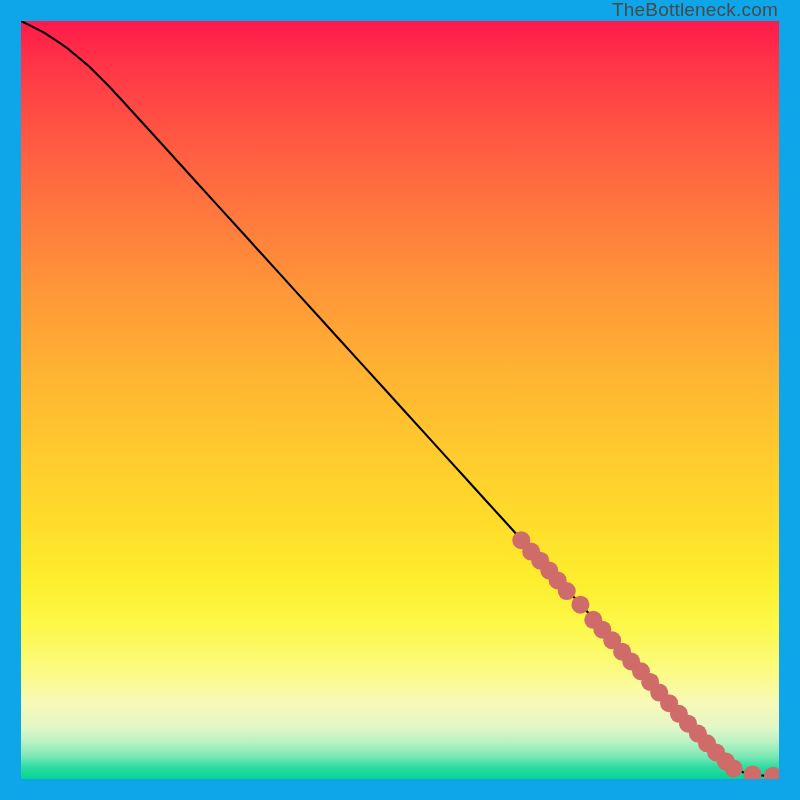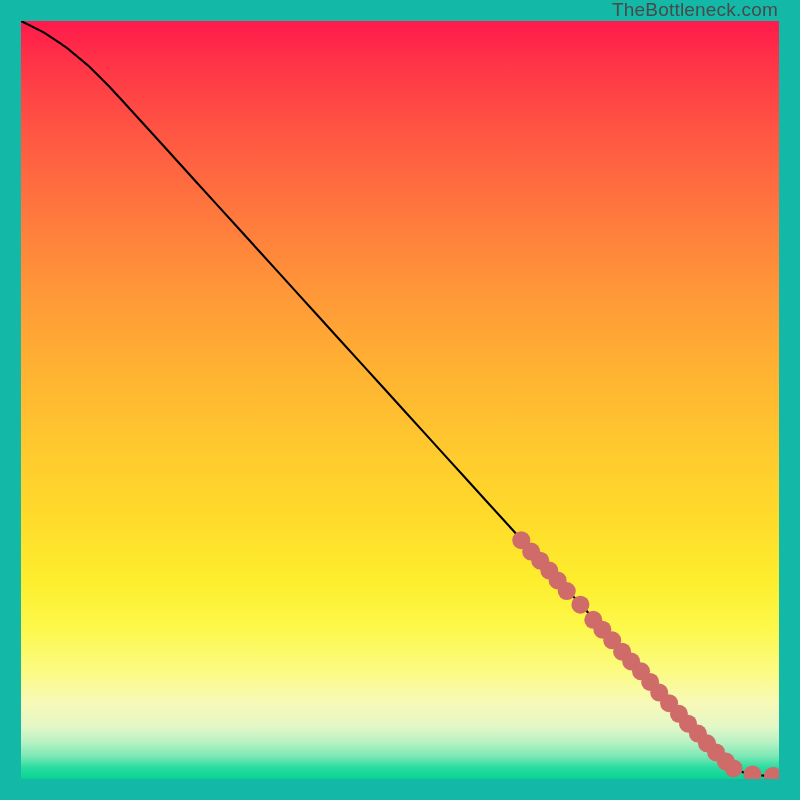--- a/index.html
+++ b/index.html
@@ -9,21 +9,21 @@
     height: 800px;
     background: #000;
     overflow: hidden;
   }
   .frame {
     position: absolute;
     left: 0;
     top: 0;
     width: 800px;
     height: 800px;
-    background: #14b8a6;
+    background: #0ea5e9;
   }
   .plot {
     position: absolute;
     left: 21px;
     top: 21px;
     width: 758px;
     height: 758px;
     overflow: hidden;
   }
   .gradient {

